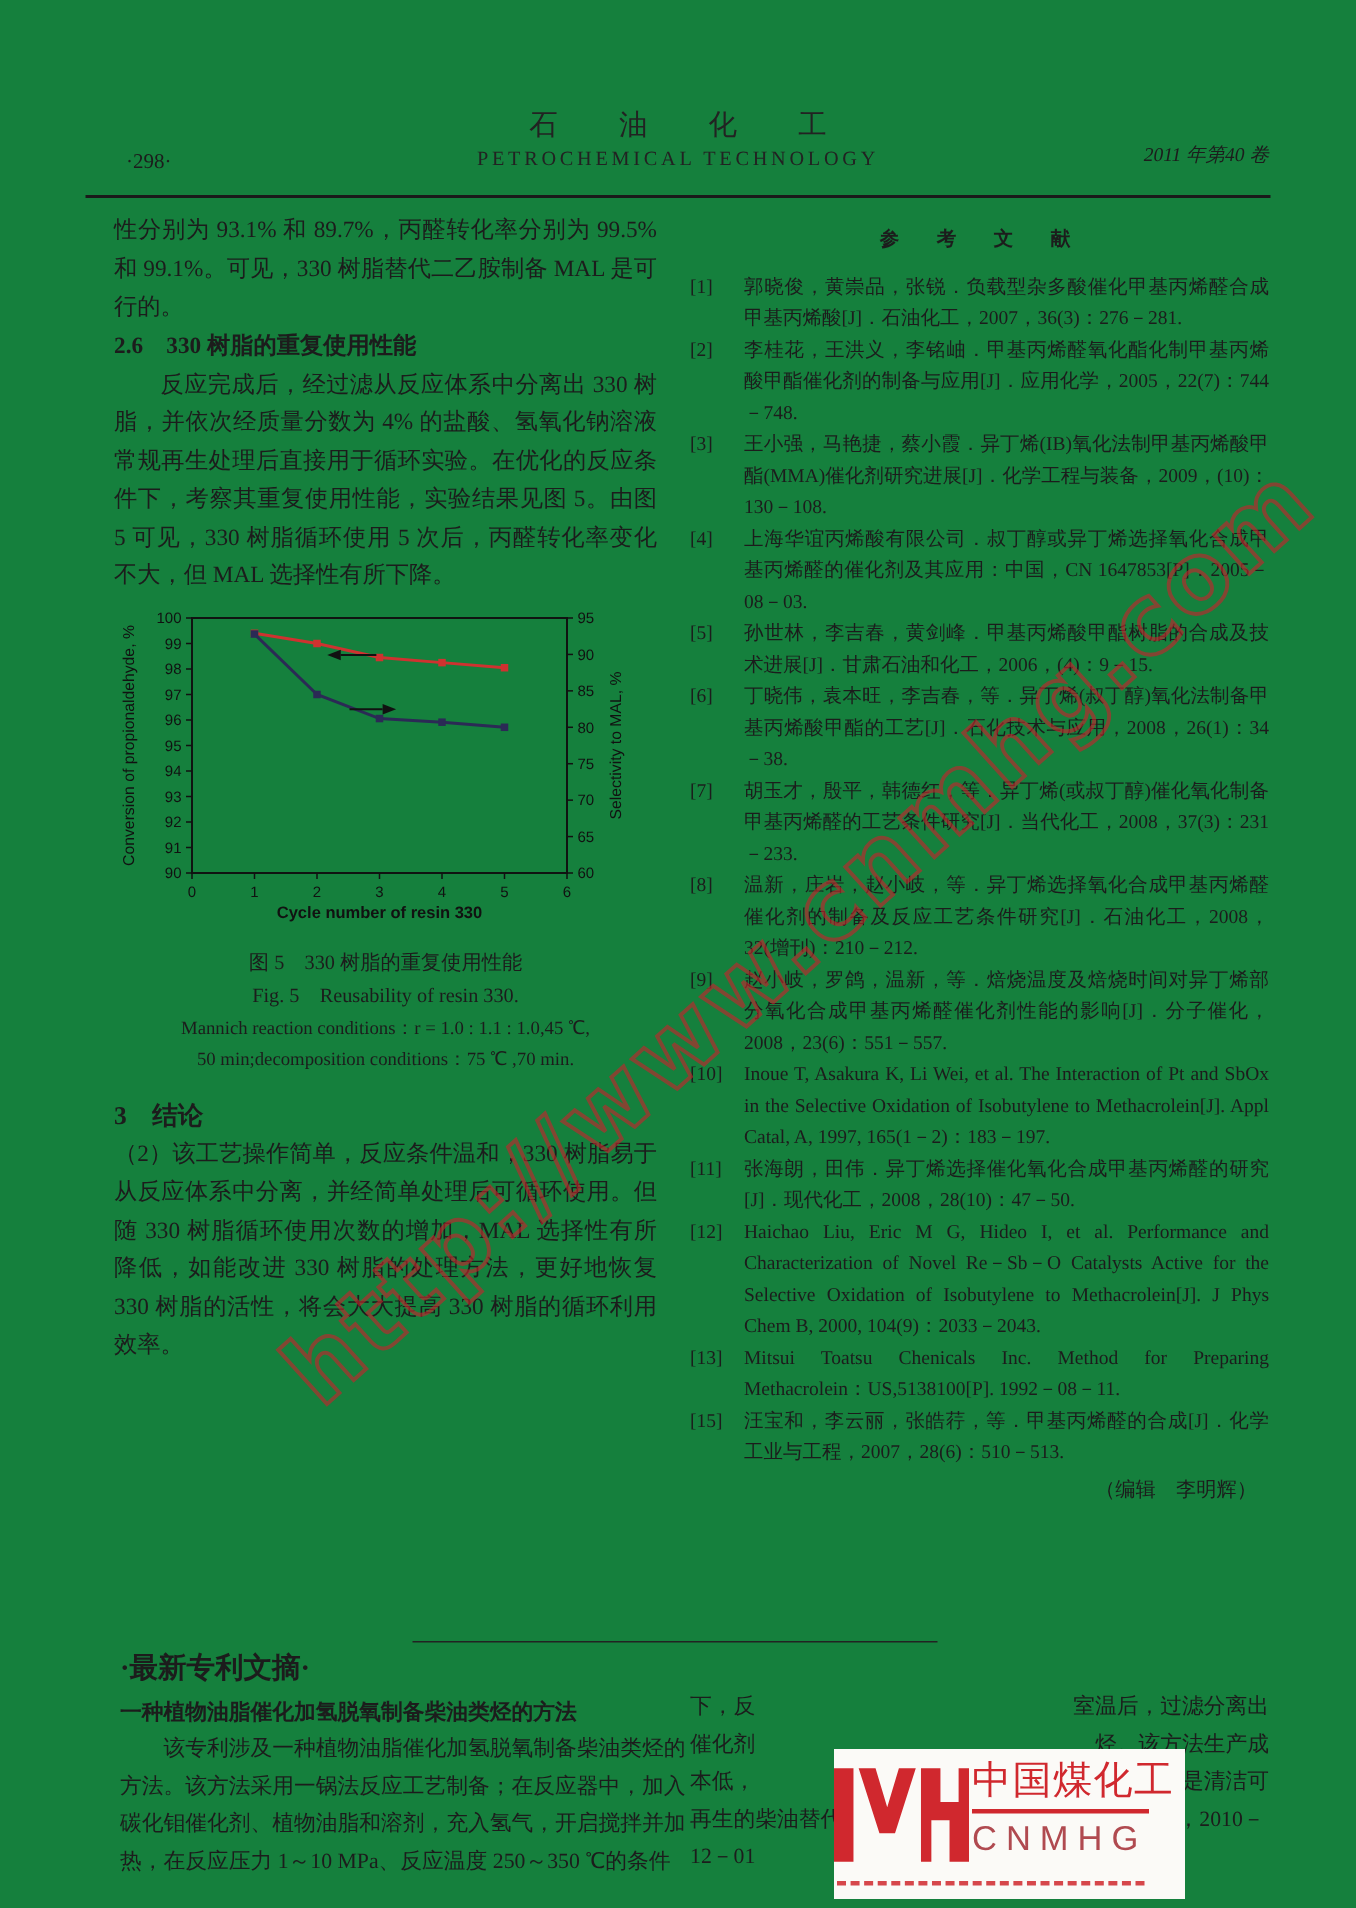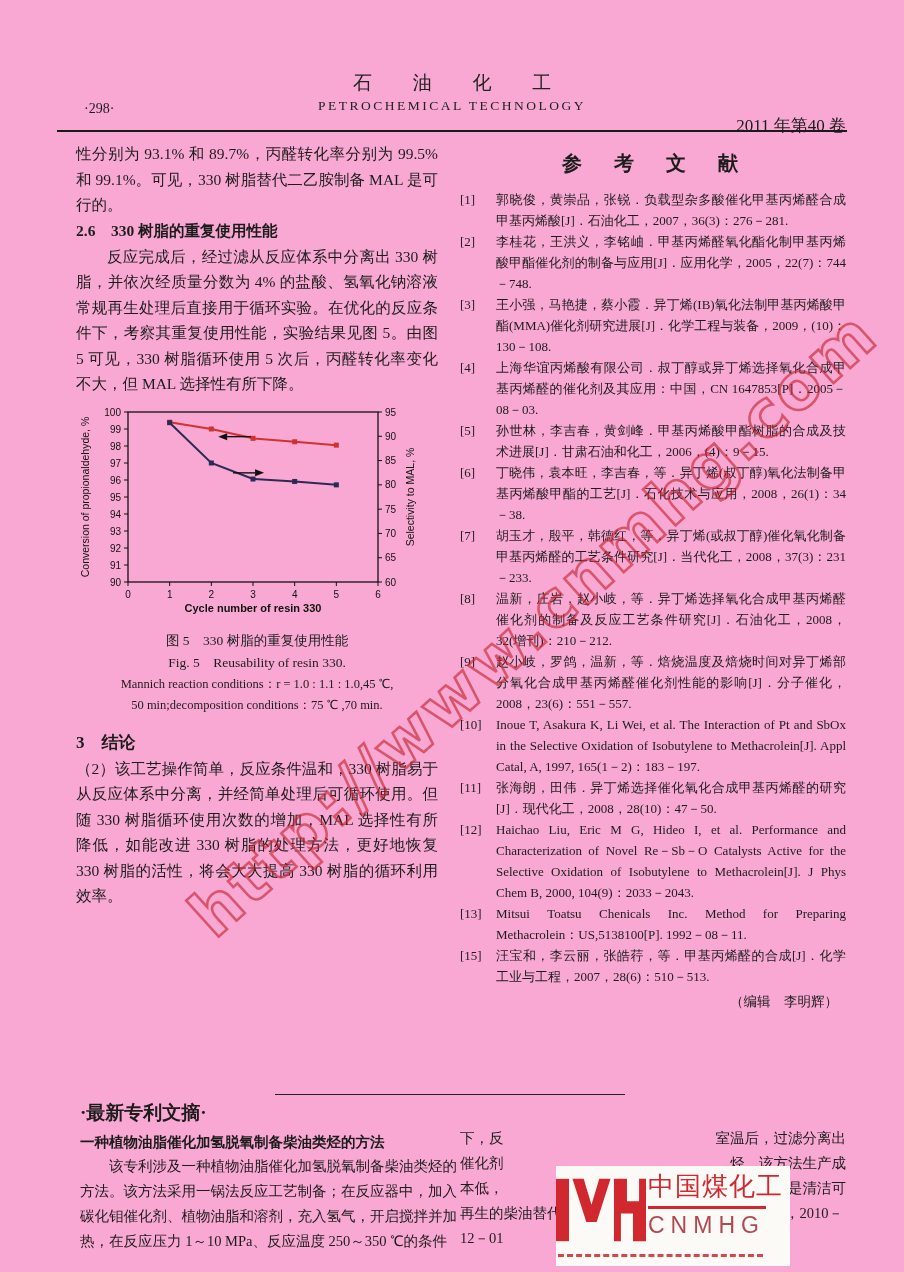--- a/index.html
+++ b/index.html
@@ -1,44 +1,44 @@
 <!DOCTYPE html>
 <html><head>
 <meta charset="utf-8">
 <style>
   html,body { margin:0; padding:0; background:#d9d9d9; }
   #page {
     position:relative; width:904px; height:1272px; margin:0 auto;
-    background:#f9a8d4; overflow:hidden;
+    background:#15803d; overflow:hidden;
     font-family:"Liberation Serif", serif; color:#1c1c1c;
   }
   
   .hdr-cn { position:absolute; top:70px; left:0; width:100%; text-align:center;
             font-size:19px; letter-spacing:18px; text-indent:18px; color:#222; }
   .hdr-en { position:absolute; top:98px; left:0; width:100%; text-align:center;
             font-size:13.5px; letter-spacing:2.5px; color:#222; }
   .hdr-pageno { position:absolute; top:101px; left:84px; font-size:14px; }
-  .hdr-issue  { position:absolute; top:114px; right:58px; font-size:17px; }
+  .hdr-issue  { position:absolute; top:94px; right:58px; font-size:13px;font-style:italic; }
   .hdr-rule { position:absolute; top:130px; left:57px; width:790px; height:2.4px; background:#1a1a1a; }
 
   
   .col-left  { position:absolute; left:76px;  top:141px; width:362px; }
   .col-right { position:absolute; left:460px; top:150px; width:386px; }
 
   .body-text { margin:0; font-size:15.5px; line-height:25.5px; text-align:justify; }
   .indent { text-indent:2em; }
   .h26 { margin:0; font-size:15.5px; line-height:26px; font-weight:bold; }
   .h3  { margin:14px 0 0 0; font-size:17px; line-height:26px; font-weight:bold; }
 
   .chart-wrap { margin-top:3px; }
   .cap  { font-size:13.5px; line-height:22px; text-align:center; margin:0; }
   .capn { font-size:12.5px; line-height:21px; text-align:center; margin:0; }
 
   
-  .ref-title { font-size:20px; font-weight:bold; text-align:center;
+  .ref-title { font-size:13px; font-weight:bold; text-align:center;
                letter-spacing:6px; margin:0 0 12px 0; }
   .ref-row { display:flex; font-size:13px; line-height:21px; }
   .ref-no  { flex:0 0 36px; }
   .ref-text{ flex:1; text-align:justify; }
   .ref-editor { font-size:13.5px; line-height:22px; text-align:right; margin-top:4px; padding-right:8px; }
 
   
   .divider { position:absolute; left:275px; top:1094px; width:350px; height:0;
              border-top:1.6px solid #222; }
   .patent-left { position:absolute; left:60px; top:1100px; width:377px;margin-left:20px; }

